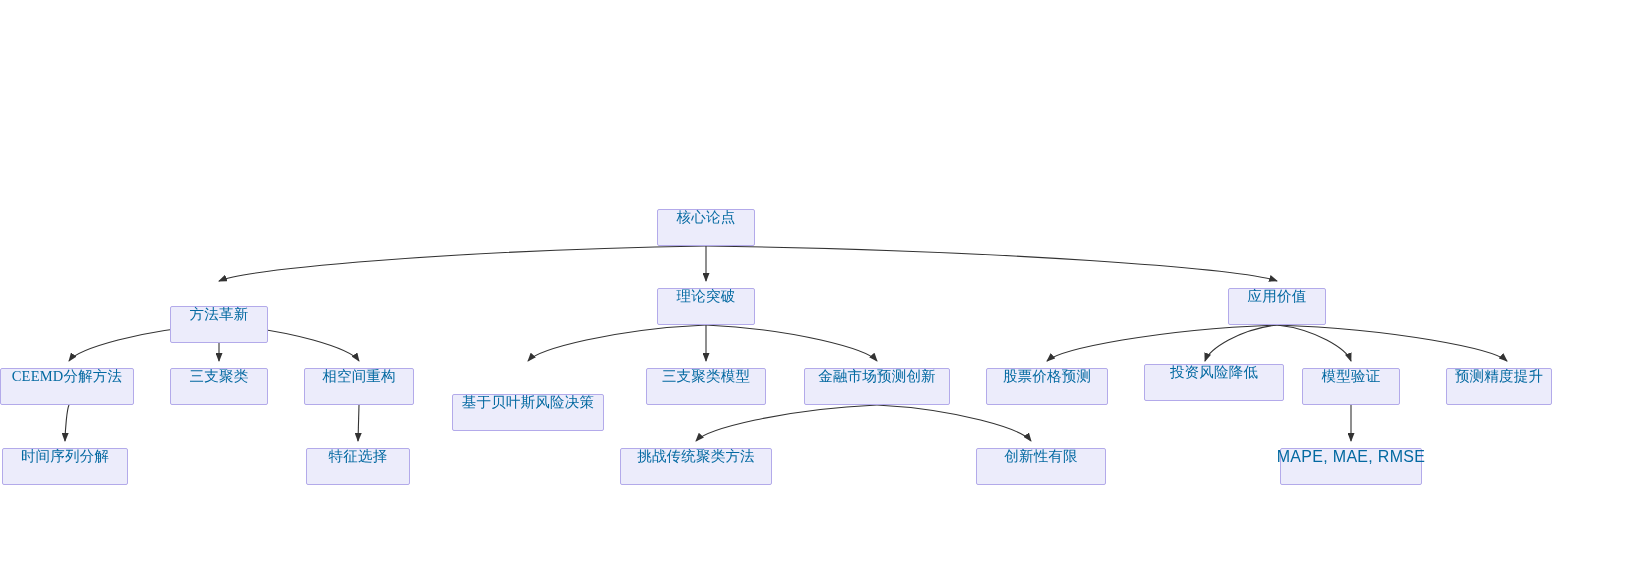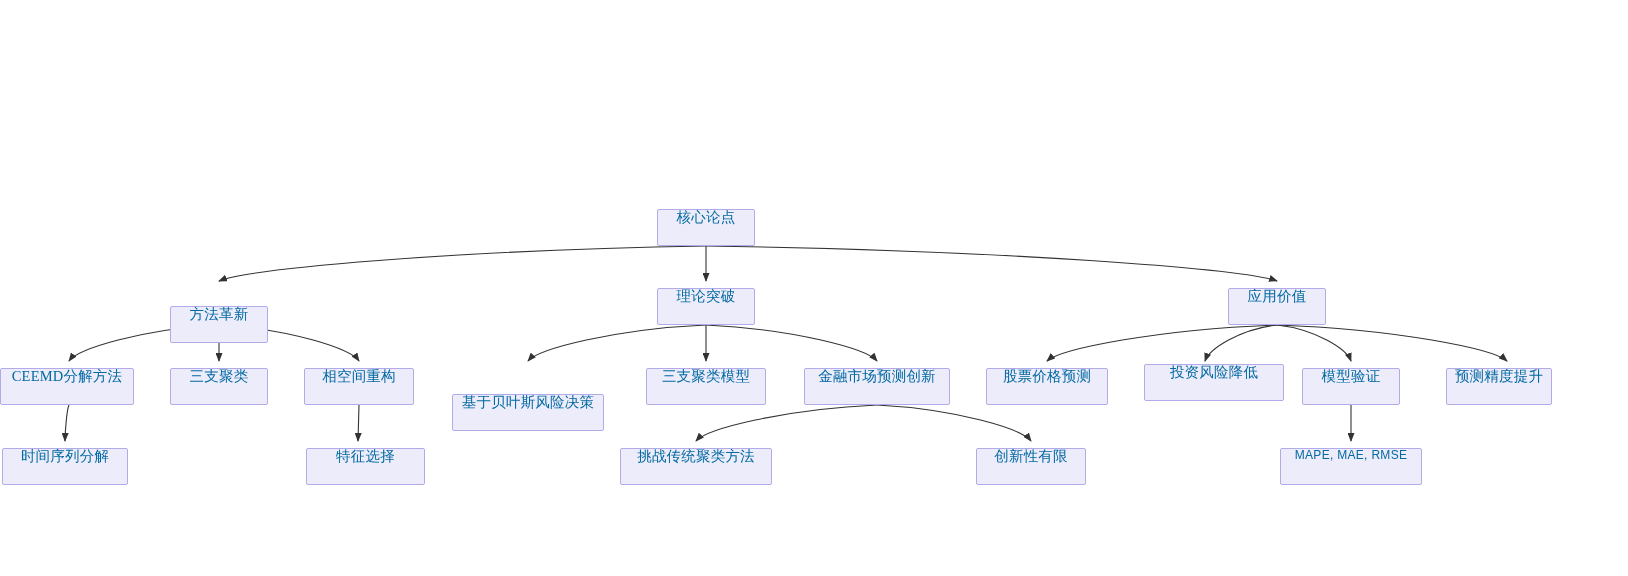--- a/index.html
+++ b/index.html
@@ -42,21 +42,21 @@
     font-size: 14.5px;
     line-height: 1;
     white-space: nowrap;
     letter-spacing: 0.2px;
   }
   .node .node-label {
     display: block;
     padding: 0 2px;
   }
   .node-latin {
-    font-size: 12px;
+    font-size: 16px;
     letter-spacing: 0.3px;
   }
 </style>
 </head>
 <body>
 
 <div id="diagram-canvas">
   <svg id="edge-layer" viewBox="0 0 1628 576" width="1628" height="576" xmlns="http://www.w3.org/2000/svg">
     <defs>
       <marker id="arrowhead" markerWidth="9" markerHeight="7" refX="8" refY="3.5" orient="auto" markerUnits="userSpaceOnUse">
@@ -123,26 +123,26 @@
       </div>
       <div class="node" style="left: 1302px; top: 368px; width: 98px; height: 37px;">
         <span class="node-label">模型验证</span>
       </div>
       <div class="node" style="left: 1446px; top: 368px; width: 106px; height: 37px;">
         <span class="node-label">预测精度提升</span>
       </div>
       <div class="node" style="left: 2px; top: 448px; width: 126px; height: 37px;">
         <span class="node-label">时间序列分解</span>
       </div>
-      <div class="node" style="left: 306px; top: 448px; width: 119px; height: 37px;">
+      <div class="node" style="left: 306px; top: 448px; width: 104px; height: 37px;">
         <span class="node-label">特征选择</span>
       </div>
       <div class="node" style="left: 620px; top: 448px; width: 152px; height: 37px;">
         <span class="node-label">挑战传统聚类方法</span>
       </div>
-      <div class="node" style="left: 976px; top: 448px; width: 110px; height: 37px;">
+      <div class="node" style="left: 976px; top: 448px; width: 130px; height: 37px;">
         <span class="node-label">创新性有限</span>
       </div>
       <div class="node node-latin" style="left: 1280px; top: 448px; width: 142px; height: 37px;">
         <span class="node-label">MAPE, MAE, RMSE</span>
       </div>
     </div>
 </div>
 
 </body></html>

